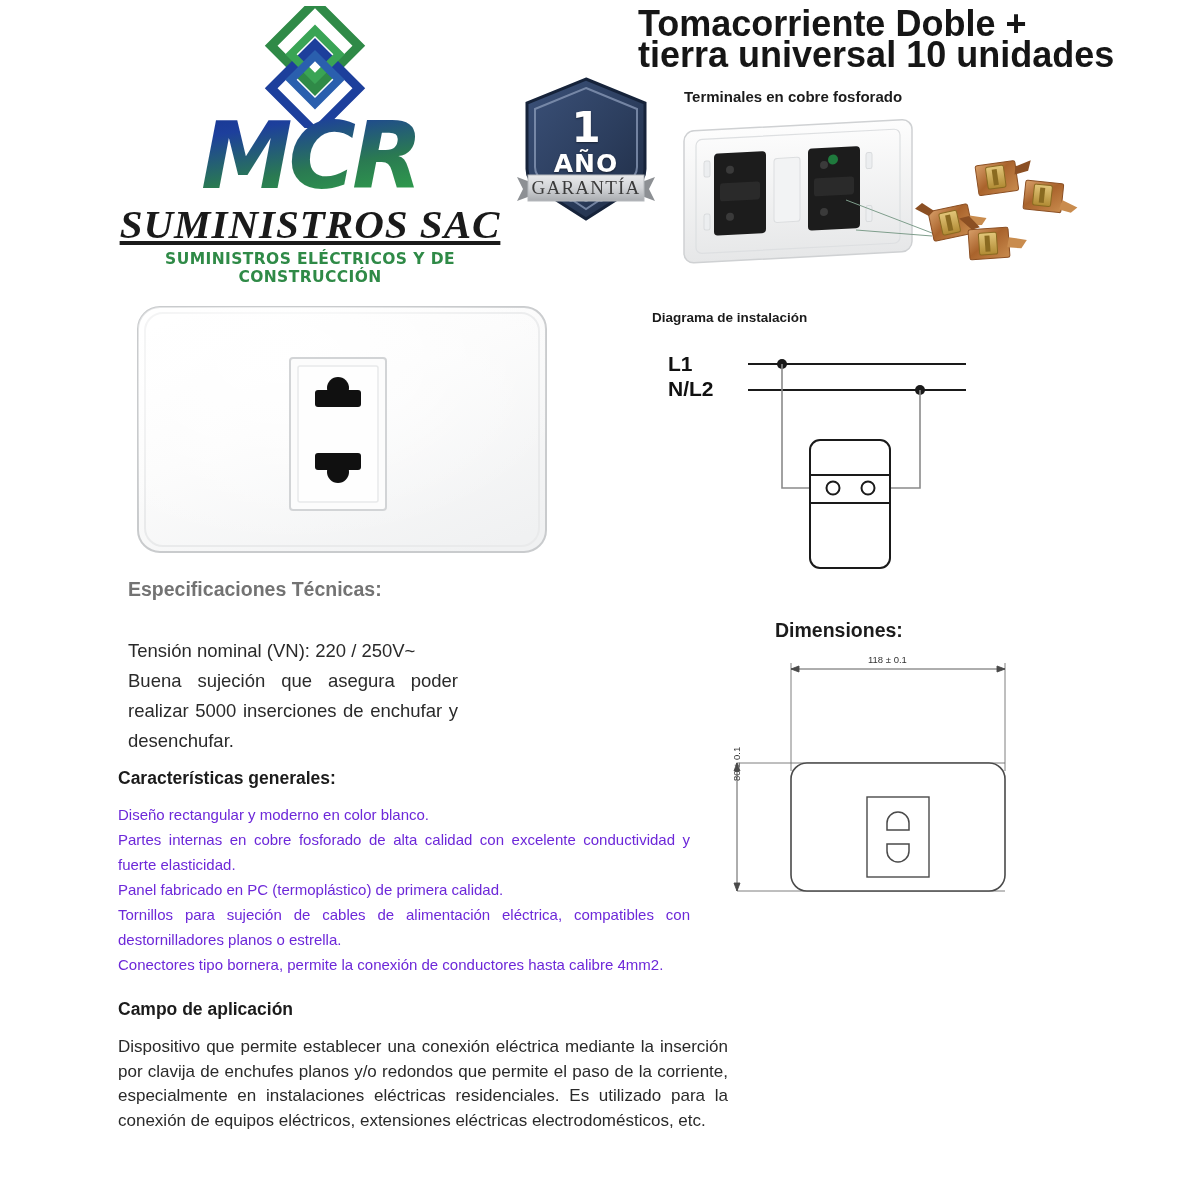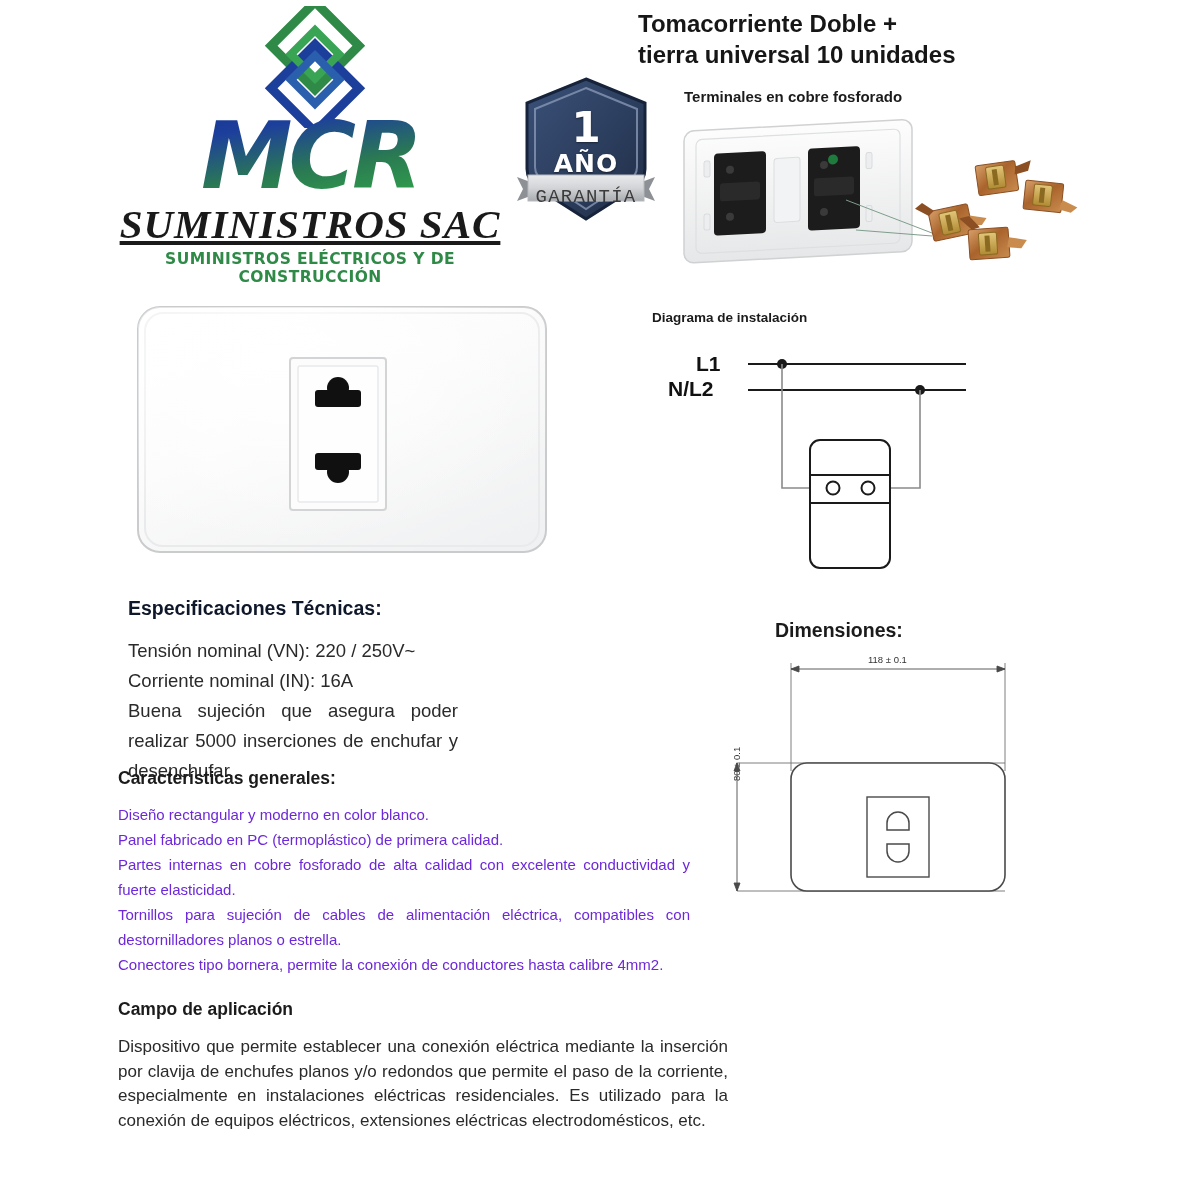--- a/index.html
+++ b/index.html
@@ -27,49 +27,49 @@
   
   .badge { position:absolute; left:519px; top:77px; width:134px; height:146px; }
   .badge-text-1 { position:absolute; left:0; top:26px; width:134px; text-align:center;
       font-family:"DejaVu Sans", sans-serif; font-weight:bold; font-size:42px; color:#fff;
       text-shadow:0 1px 2px rgba(0,0,0,.45); }
   .badge-text-ano { position:absolute; left:0; top:72px; width:134px; text-align:center;
       font-family:"DejaVu Sans", sans-serif; font-weight:bold; font-size:25px; color:#fff;
       letter-spacing:1px; text-shadow:0 1px 2px rgba(0,0,0,.45); }
   .badge-ribbon { position:absolute; left:-2px; top:96px; width:138px; height:30px; }
   .badge-text-gar { position:absolute; left:0; top:100px; width:134px; text-align:center;
-      font-family:Liberation Mono, monospace; font-size:19px; letter-spacing:1.2px; color:#3b3b3b;margin-top:9px; }
+      font-family:Liberation Serif, serif; font-size:19px; letter-spacing:1.2px; color:#3b3b3b; }
 
   
   .title { position:absolute; left:638px; top:8px; width:560px;
-      font-family:"Liberation Sans", sans-serif; font-weight:bold; font-size:24px;
+      font-family:"Liberation Sans", sans-serif; font-weight:bold; font-size:36px;
       line-height:31px; color:#161616; }
 
   .terminals-label { position:absolute; left:684px; top:88px;
       font-family:"Liberation Sans", sans-serif; font-weight:bold; font-size:15px;
       color:#1b1b1b; }
 
   
   .photo-back { position:absolute; left:670px; top:108px; width:420px; height:168px; }
 
   
   .photo-main { position:absolute; left:112px; top:296px; width:460px; height:268px; }
 
   
   .diagram { position:absolute; left:630px; top:300px; width:400px; height:280px; }
   .diagram-title { position:absolute; left:652px; top:310px;
       font-family:"Liberation Sans", sans-serif; font-weight:bold; font-size:13.5px;
       color:#1b1b1b; }
   .lbl-l1 { position:absolute; left:668px; top:352px; font-family:"Liberation Sans",sans-serif;
-      font-weight:bold; font-size:21px; color:#111;margin-left:28px; }
+      font-weight:bold; font-size:21px; color:#111; }
   .lbl-nl2 { position:absolute; left:668px; top:377px; font-family:"Liberation Sans",sans-serif;
       font-weight:bold; font-size:21px; color:#111; }
 
   
-  .h-spec { position:absolute; left:128px; top:578px; font-weight:bold; font-size:19.5px; color:#0f172a;margin-top:19px; }
+  .h-spec { position:absolute; left:128px; top:578px; font-weight:bold; font-size:19.5px; color:#737373; }
   .spec-lines { position:absolute; left:128px; top:636px; width:330px;
       font-size:18.5px; line-height:30px; color:#2a2a2a; }
   .spec-lines .j { text-align:justify; text-align-last:left; }
   .spec-lines .j::after { content:""; display:inline-block; width:100%; }
 
   .h-carac { position:absolute; left:118px; top:768px; font-weight:bold; font-size:17.5px; color:#1b1b1b; }
   .carac { position:absolute; left:118px; top:802px; width:572px;
       font-size:15px; line-height:25px; color:#6d28d9; }
   .carac p { margin:0; text-align:justify; text-align-last:left; }
 
@@ -265,29 +265,28 @@
       <line x1="180" y1="175" x2="260" y2="175"></line>
       <line x1="180" y1="203" x2="260" y2="203"></line>
     </g>
     <circle cx="203" cy="188" r="6.5" fill="#fff" stroke="#1a1a1a" stroke-width="2"></circle>
     <circle cx="238" cy="188" r="6.5" fill="#fff" stroke="#1a1a1a" stroke-width="2"></circle>
   </svg>
 
   <div class="h-spec">Especificaciones Técnicas:</div>
   <div class="spec-lines">
     <div>Tensión nominal (VN): 220 / 250V~</div>
-    <div>Corriente nominal (IN): 16A</div>
     <div class="j">Buena sujeción que asegura poder realizar 5000 inserciones de enchufar y desenchufar.</div>
   </div>
 
   <div class="h-carac">Características generales:</div>
   <div class="carac">
     <p>Diseño rectangular y moderno en color blanco.</p>
+    <p>Partes internas en cobre fosforado de alta calidad con excelente conductividad y fuerte elasticidad.</p>
     <p>Panel fabricado en PC (termoplástico) de primera calidad.</p>
-    <p>Partes internas en cobre fosforado de alta calidad con excelente conductividad y fuerte elasticidad.</p>
     <p>Tornillos para sujeción de cables de alimentación eléctrica, compatibles con destornilladores planos o estrella.</p>
     <p>Conectores tipo bornera, permite la conexión de conductores hasta calibre 4mm2.</p>
   </div>
 
   <div class="h-campo">Campo de aplicación</div>
   <div class="campo">Dispositivo que permite establecer una conexión eléctrica mediante la inserción por clavija de enchufes planos y/o redondos que permite el paso de la corriente, especialmente en instalaciones eléctricas residenciales. Es utilizado para la conexión de equipos eléctricos, extensiones eléctricas electrodomésticos, etc.</div>
 
   <div class="h-dim">Dimensiones:</div>
   <div class="dim-w">118 ± 0.1</div>
   <div class="dim-h">80 ± 0.1</div>

